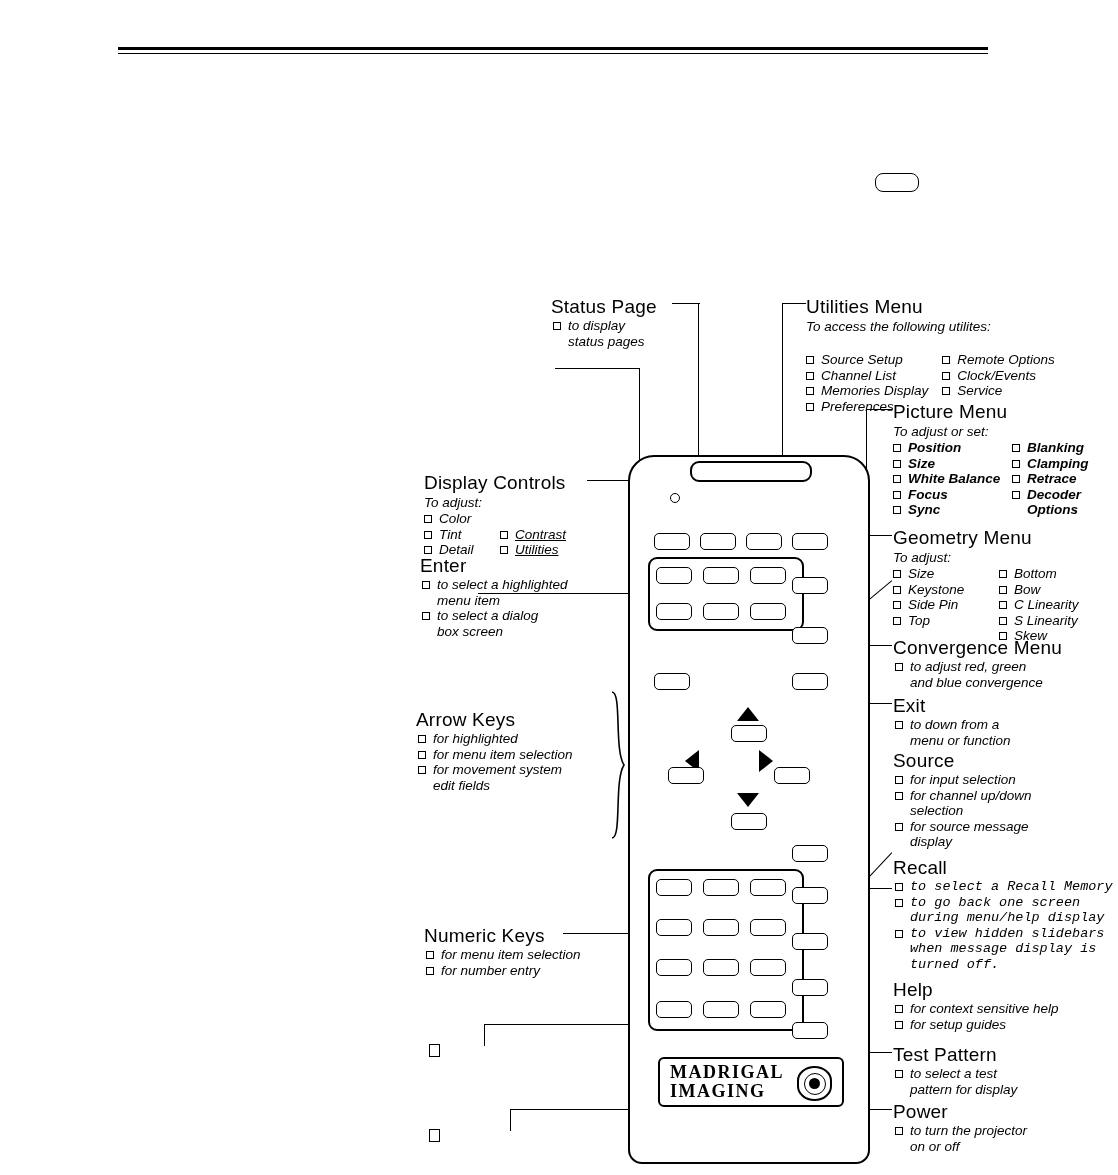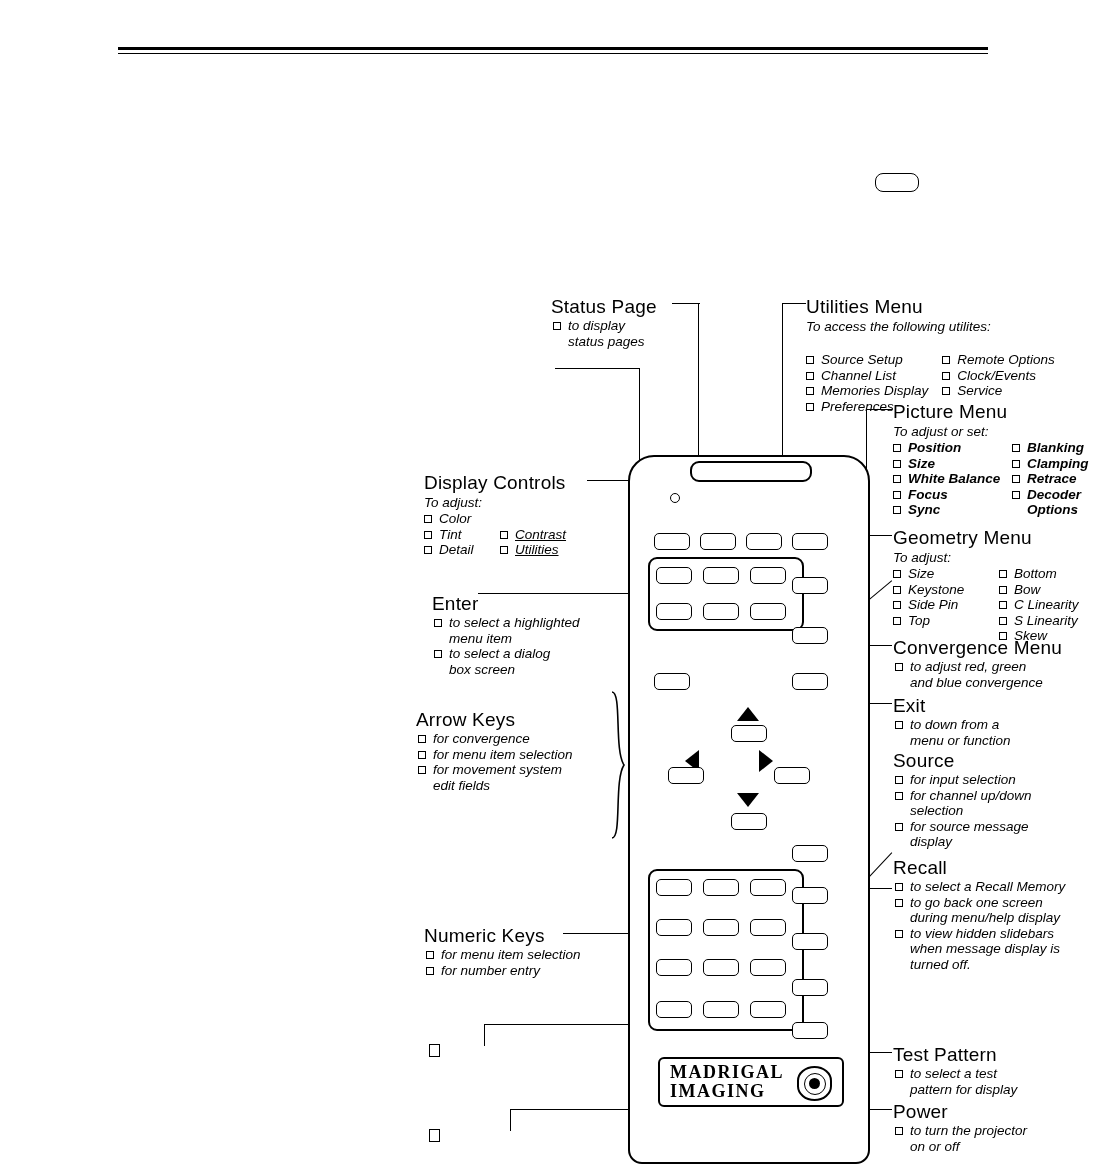--- a/index.html
+++ b/index.html
@@ -180,21 +180,21 @@
         <li>Bow</li>
         <li>C Linearity</li>
         <li>S Linearity</li>
         <li>Skew</li>
       </ul>
     </div>
   </div>
   <div class="ln h" style="left:866px; top:535px; width:26px;"></div>
   <div class="ln h" style="left:840px; top:580px; width:52px; transform:rotate(-40deg); transform-origin:right center;"></div>
 
-  <div class="callout" style="left:420px; top:593px;margin-left:12px;">
+  <div class="callout" style="left:420px; top:555px;">
     <div class="head">Enter</div>
     <ul style="margin-left:2px;">
       <li>to select a highlighted</li>
       <li class="cont">menu item</li>
       <li>to select a dialog</li>
       <li class="cont">box screen</li>
     </ul>
   </div>
   <div class="ln h" style="left:478px; top:593px; width:160px;"></div>
   <div class="ln h" style="left:637px; top:665px; width:35px; transform:rotate(-50deg); transform-origin:left center;"></div>
@@ -215,21 +215,21 @@
       <li>to down from a</li>
       <li class="cont">menu or function</li>
     </ul>
   </div>
   <div class="ln h" style="left:855px; top:703px; width:37px;"></div>
   <div class="ln h" style="left:840px; top:690px; width:22px; transform:rotate(40deg); transform-origin:right center;"></div>
 
   <div class="callout" style="left:416px; top:709px;">
     <div class="head">Arrow Keys</div>
     <ul style="margin-left:2px;">
-      <li>for convergence</li>
+      <li>for highlighted</li>
       <li>for menu item selection</li>
       <li>for movement system</li>
       <li class="cont">edit fields</li>
     </ul>
   </div>
 
   <svg class="brace" viewBox="0 0 16 150">
     <path d="M2 2 C12 2 4 60 14 75 C4 90 12 148 2 148" fill="none" stroke="#000" stroke-width="1.6"></path>
   </svg>
 
@@ -240,21 +240,21 @@
       <li>for channel up/down</li>
       <li class="cont">selection</li>
       <li>for source message</li>
       <li class="cont">display</li>
     </ul>
   </div>
   <div class="ln h" style="left:845px; top:852px; width:47px; transform:rotate(-47deg); transform-origin:right center;"></div>
 
   <div class="callout" style="left:893px; top:857px;">
     <div class="head">Recall</div>
-    <ul style="margin-left:2px;">
+    <ul style="margin-left:2px;font-family:Liberation Mono, monospace;">
       <li>to select a Recall Memory</li>
       <li>to go back one screen</li>
       <li class="cont">during menu/help display</li>
       <li>to view hidden slidebars</li>
       <li class="cont">when message display is</li>
       <li class="cont">turned off.</li>
     </ul>
   </div>
   <div class="ln h" style="left:848px; top:888px; width:44px;"></div>
   <div class="ln v" style="left:848px; top:888px; height:0px;"></div>
@@ -262,20 +262,27 @@
   <div class="callout" style="left:424px; top:925px;">
     <div class="head">Numeric Keys</div>
     <ul style="margin-left:2px;">
       <li>for menu item selection</li>
       <li>for number entry</li>
     </ul>
   </div>
   <div class="ln h" style="left:563px; top:933px; width:94px;"></div>
   <div class="ln v" style="left:656px; top:933px; height:7px;"></div>
 
+  <div class="callout" style="left:893px; top:979px;">
+    <div class="head">Help</div>
+    <ul style="margin-left:2px;">
+      <li>for context sensitive help</li>
+      <li>for setup guides</li>
+    </ul>
+  </div>
   <div class="ln v" style="left:848px; top:890px; height:100px;"></div>
 
   <div class="callout" style="left:893px; top:1044px;">
     <div class="head">Test Pattern</div>
     <ul style="margin-left:2px;">
       <li>to select a test</li>
       <li class="cont">pattern for display</li>
     </ul>
   </div>
   <div class="ln h" style="left:850px; top:1052px; width:42px;"></div>

